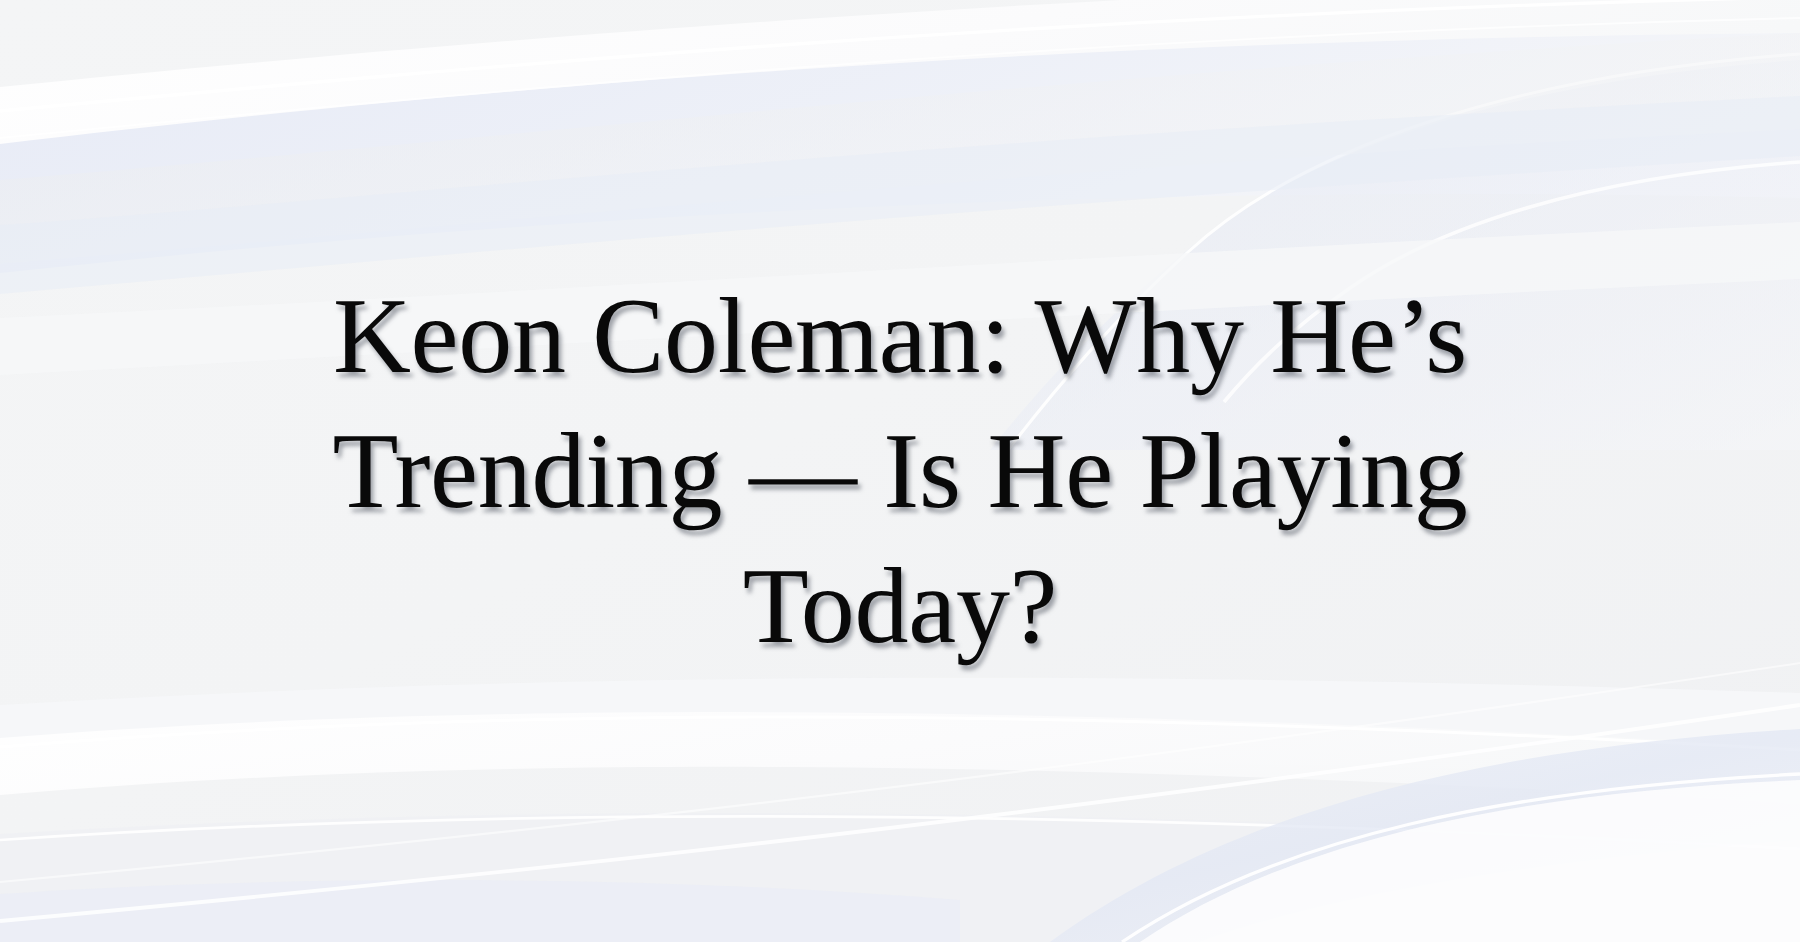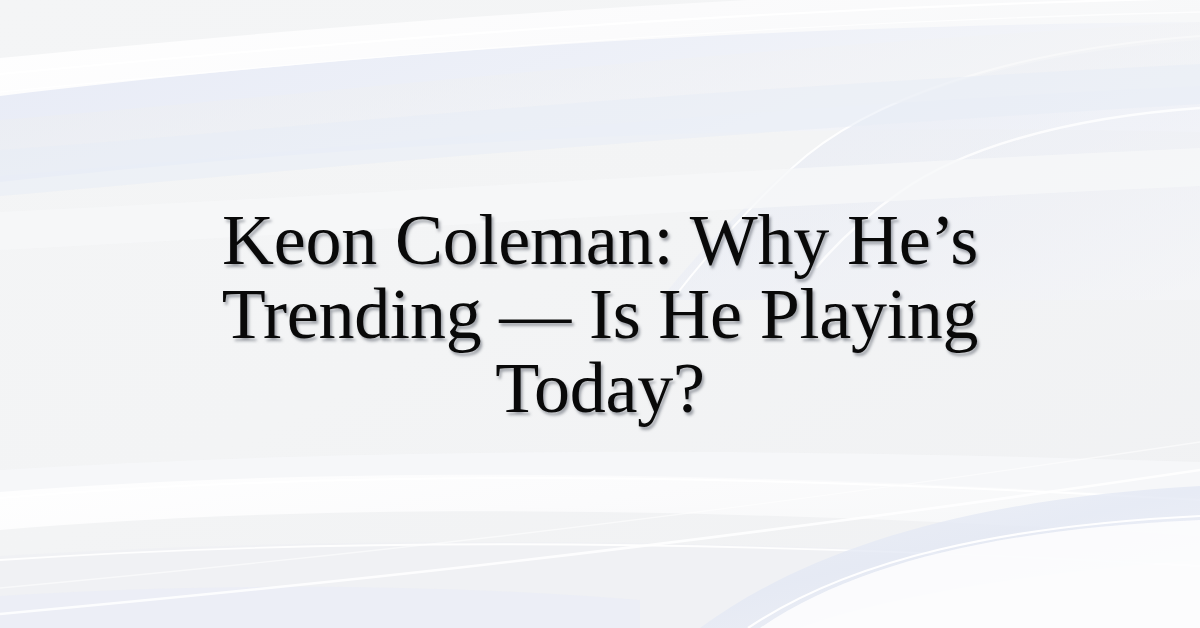--- a/index.html
+++ b/index.html
@@ -46,21 +46,21 @@
     z-index: 5;
   }
 
   .headline {
     margin: 0;
     width: 860px;
     text-align: center;
     font-family: "Liberation Serif", "DejaVu Serif", serif;
     font-weight: 400;
     font-size: 72px;
-    line-height: 74px;
+    line-height: 90px;
     letter-spacing: -0.2px;
     color: #090909;
     text-shadow: 2px 3px 3px rgba(90, 95, 105, 0.55);
     word-break: normal;
     hyphens: none;
   }
 </style>
 </head>
 <body>
 

